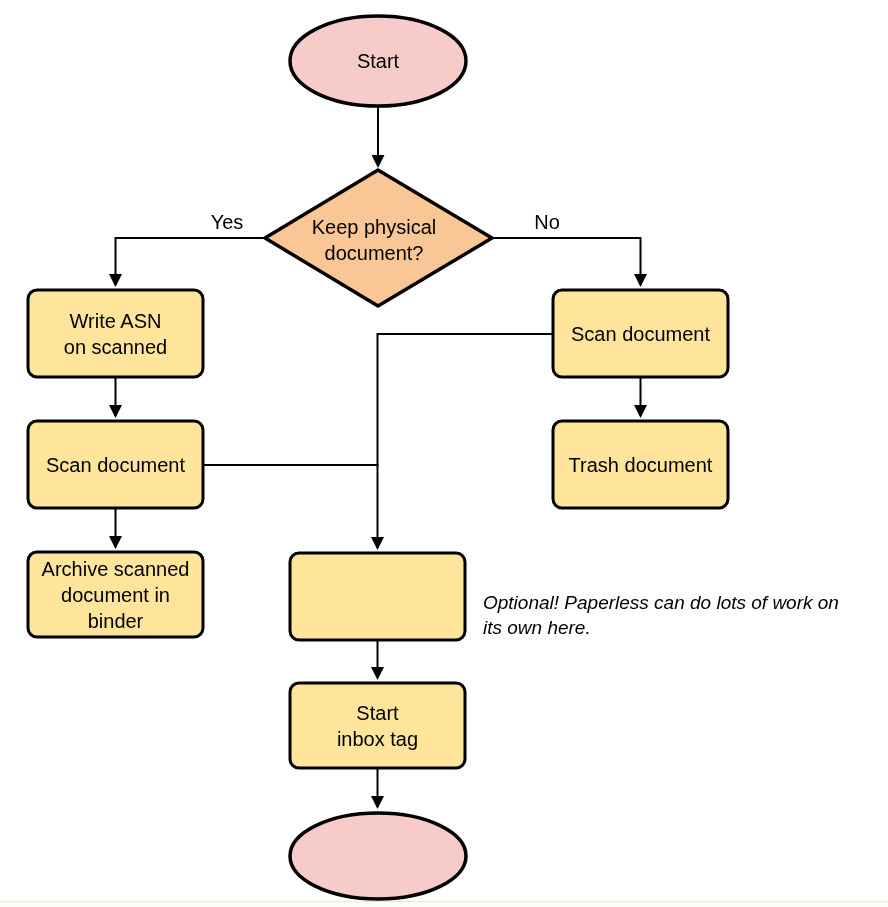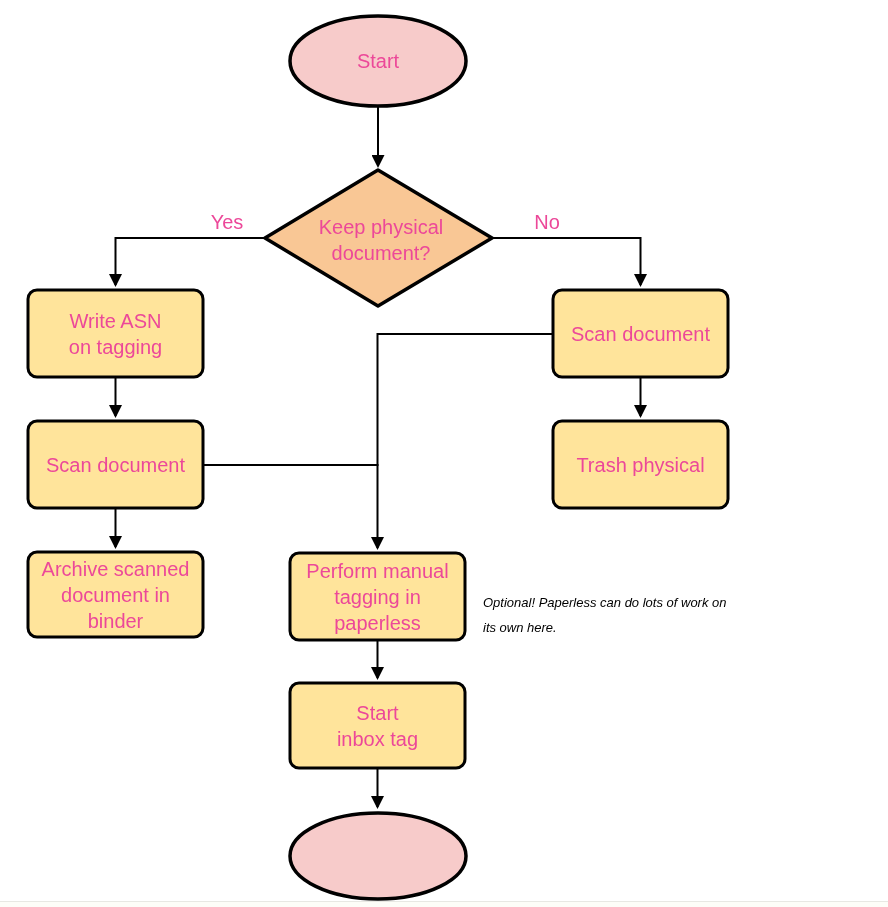--- a/index.html
+++ b/index.html
@@ -14,30 +14,30 @@
   .canvas svg { position: absolute; left: 0; top: 0; }
   .label {
     position: absolute;
     display: flex;
     align-items: center;
     justify-content: center;
     text-align: center;
     white-space: pre-line;
     font-size: 20px;
     line-height: 26px;
-    color: #ec4899;
+    color: #000000;
     pointer-events: none;
   }
   .edge-label {
     line-height: 22px;
     text-align: right;
   }
   .note {
     position: absolute;
-    font-size: 13px;
+    font-size: 19px;
     line-height: 25px;
     font-style: italic;
     color: #000000;
     white-space: pre-line;
     text-align: left;
   }
   .shape { stroke: #000000; }
 </style>
 </head>
 <body>
@@ -74,43 +74,40 @@
     <rect class="shape" x="290" y="553" width="175" height="87" rx="9" stroke-width="3" fill="#ffe49b"></rect>
     <rect class="shape" x="290" y="683" width="175" height="85" rx="9" stroke-width="3" fill="#ffe49b"></rect>
     <ellipse class="shape" cx="378" cy="856" rx="88" ry="43" stroke-width="3.5" fill="#f7cbca"></ellipse>
 
     <line x1="0" y1="901.5" x2="888" y2="901.5" stroke="#e8e8e3" stroke-width="1"></line>
     <rect x="0" y="902" width="888" height="5" fill="#fdfdf8"></rect>
   </svg>
 
   <div class="label" style="left:290px; top:16px; width:176px; height:90px;">Start</div>
 
-  <div class="label" style="left:293px; top:214px; width:176px; height:52px;">Keep physical
+  <div class="label" style="left:286px; top:214px; width:176px; height:52px;">Keep physical
 document?</div>
 
   <div class="label edge-label" style="left:203px; top:211px; width:48px; height:22px;">Yes</div>
 
   <div class="label edge-label" style="left:523px; top:211px; width:48px; height:22px;">No</div>
 
   <div class="label" style="left:28px; top:290px; width:175px; height:87px;">Write ASN
-on tagging</div>
+on scanned</div>
 
   <div class="label" style="left:28px; top:421px; width:175px; height:87px;">Scan document</div>
 
   <div class="label" style="left:28px; top:552px; width:175px; height:85px;">Archive scanned
 document in
 binder</div>
 
   <div class="label" style="left:553px; top:290px; width:175px; height:87px;">Scan document</div>
 
-  <div class="label" style="left:553px; top:421px; width:175px; height:87px;">Trash physical</div>
+  <div class="label" style="left:553px; top:421px; width:175px; height:87px;">Trash document</div>
 
-  <div class="label" style="left:290px; top:553px; width:175px; height:87px;">Perform manual
-tagging in
-paperless</div>
 
   <div class="label" style="left:290px; top:683px; width:175px; height:85px;">Start
 inbox tag</div>
 
 
   <div class="note" style="left:483px; top:590px; width:402px;">Optional! Paperless can do lots of work on
 its own here.</div>
 
 </div>
 

